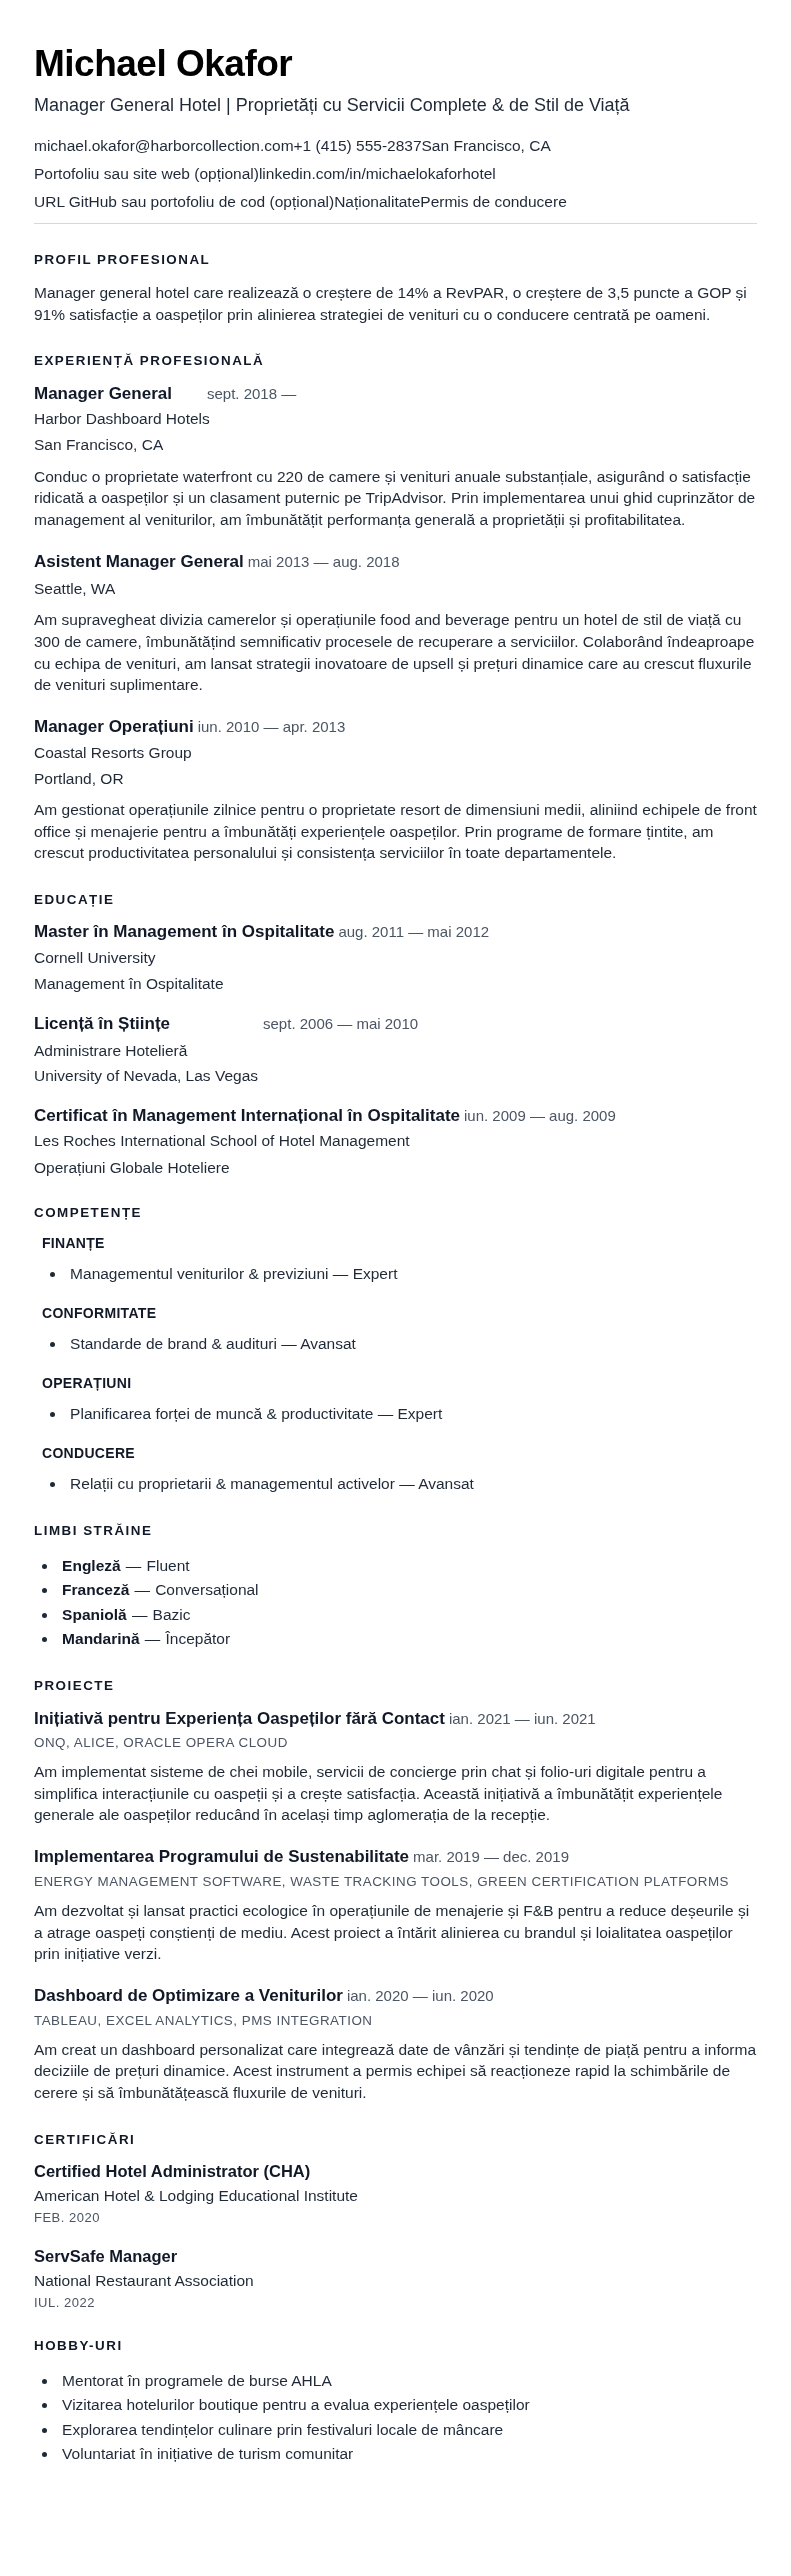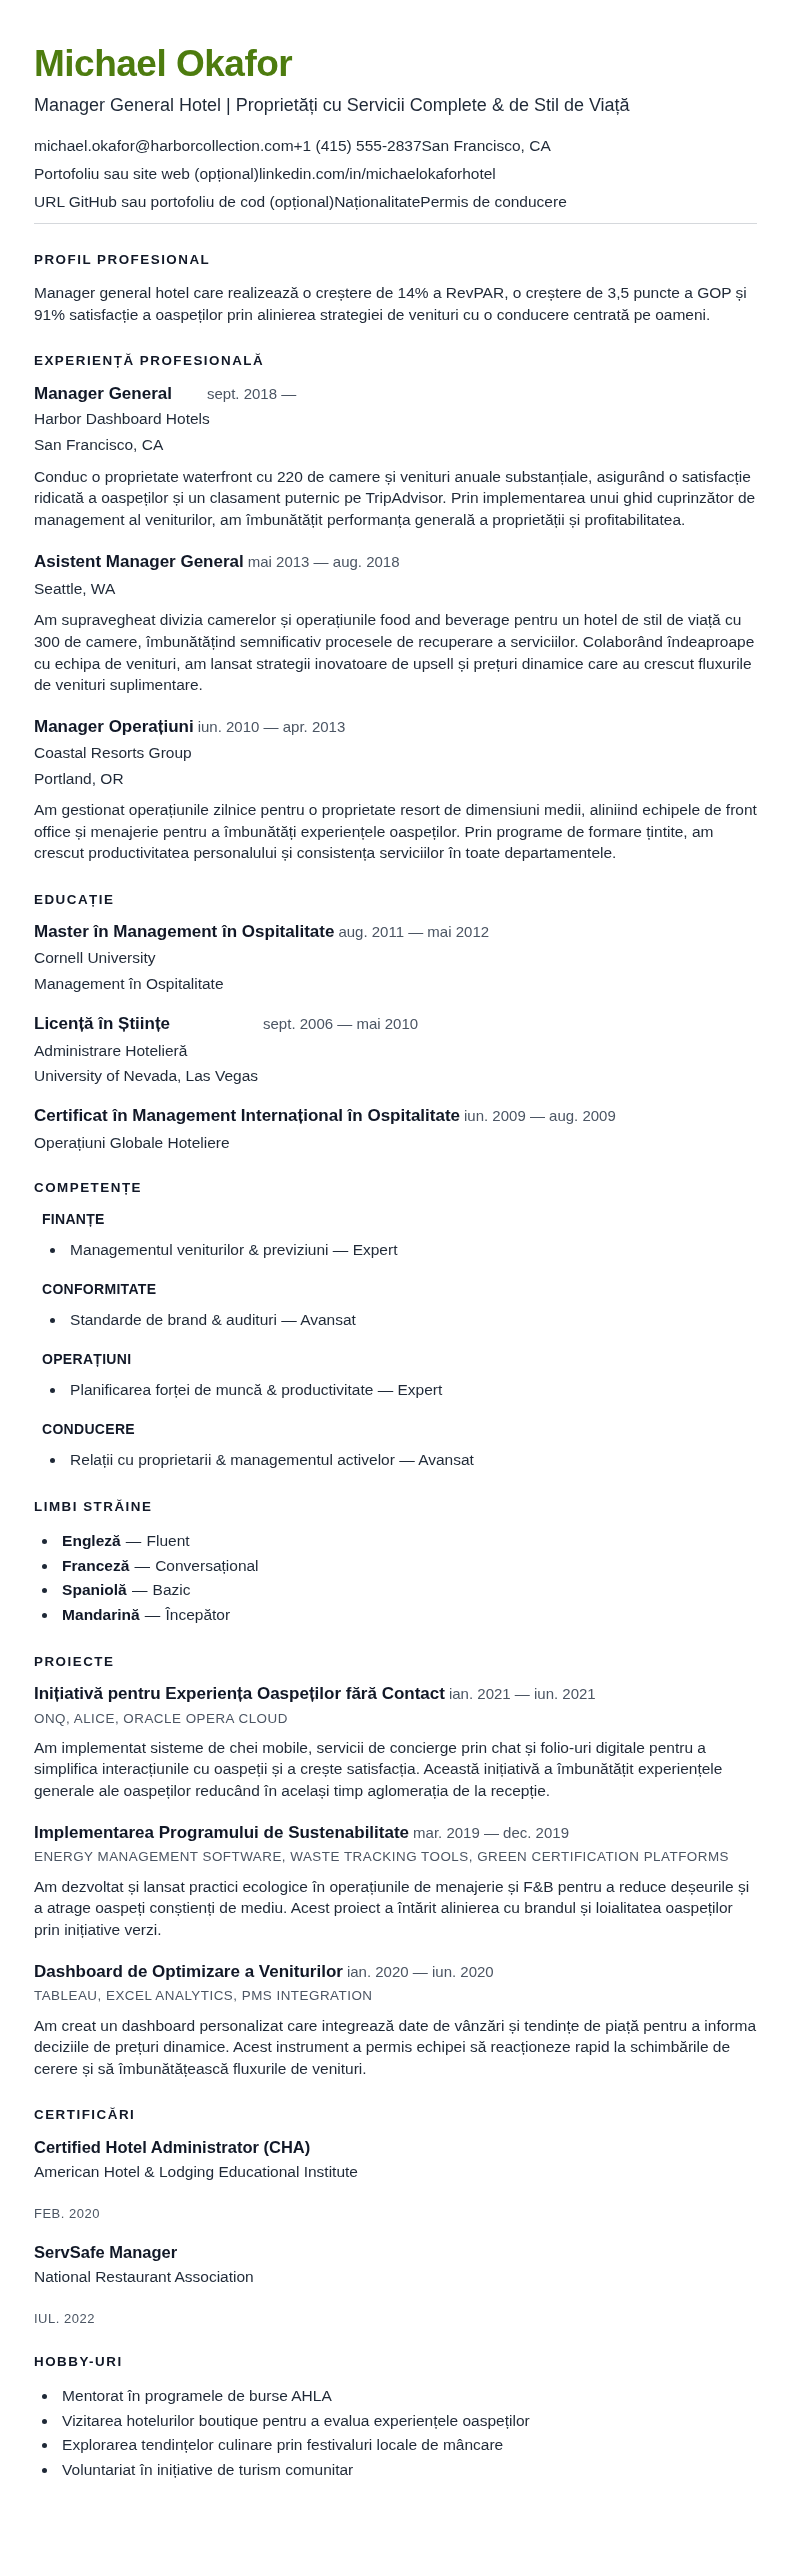--- a/index.html
+++ b/index.html
@@ -10,21 +10,21 @@
     padding: 45px 34px 31px 34px;
     font-family: "Liberation Sans", "DejaVu Sans", sans-serif;
     color: #1f2937;
     -webkit-font-smoothing: antialiased;
   }
   .name {
     font-size: 37px;
     line-height: 1.0;
     font-weight: 700;
     letter-spacing: -0.5px;
-    color: #4d7c0f;
+    color: #000000;
     margin: 0 0 13.4px 0;
   }
   .subtitle {
     font-size: 18px;
     line-height: 1.2;
     color: #1f2937;
     margin: 0 0 15.5px 0;
   }
   .contact-line { font-size: 15.5px; line-height: 28px; color: #1f2937; }
   .divider { border: none; border-top: 1.5px solid #d5d8dc; margin: 6.2px 0 0 0; }
@@ -72,21 +72,21 @@
   ul.bullets li + li { margin-top: 1.5px; }
   .lang-name { font-weight: 700; color: #111827; }
   .sep { margin: 0 5.2px; }
 
   .cert-title { font-size: 16.5px; font-weight: 700; color: #111827; margin: 0; }
   .cert-issuer { font-size: 15.5px; margin-top: 6.2px; color: #1f2937; }
   .cert-date {
     font-size: 13px;
     letter-spacing: 0.5px;
     color: #4b5563;
-    margin-top: 25px;
+    margin-top: 5px;
     text-transform: uppercase;
   }
 </style>
 </head>
 <body>
 
 <header>
   <h1 class="name">Michael Okafor</h1>
   <div class="subtitle">Manager General Hotel | Proprietăți cu Servicii Complete &amp; de Stil de Viață</div>
   <div class="contact-line"><span>michael.okafor@harborcollection.com</span><span>+1 (415) 555-2837</span><span>San Francisco, CA</span></div>
@@ -149,20 +149,21 @@
         <span class="entry-date">sept. 2006 — mai 2010</span>
       </div>
       <div class="entry-line location">Administrare Hotelieră</div>
       <div class="entry-line">University of Nevada, Las Vegas</div>
     </article>
     <article class="entry">
       <div class="entry-header">
         <h3 class="entry-title">Certificat în Management Internațional în Ospitalitate</h3>
         <span class="entry-date">iun. 2009 — aug. 2009</span>
       </div>
+      <div class="entry-line">Les Roches International School of Hotel Management</div>
       <div class="entry-line location">Operațiuni Globale Hoteliere</div>
     </article>
   </div>
 </section>
 
 <section class="section">
   <h2 class="section-heading">COMPETENȚE</h2>
   <div class="group">
     <h3 class="group-heading">FINANȚE</h3>
     <ul class="bullets">

